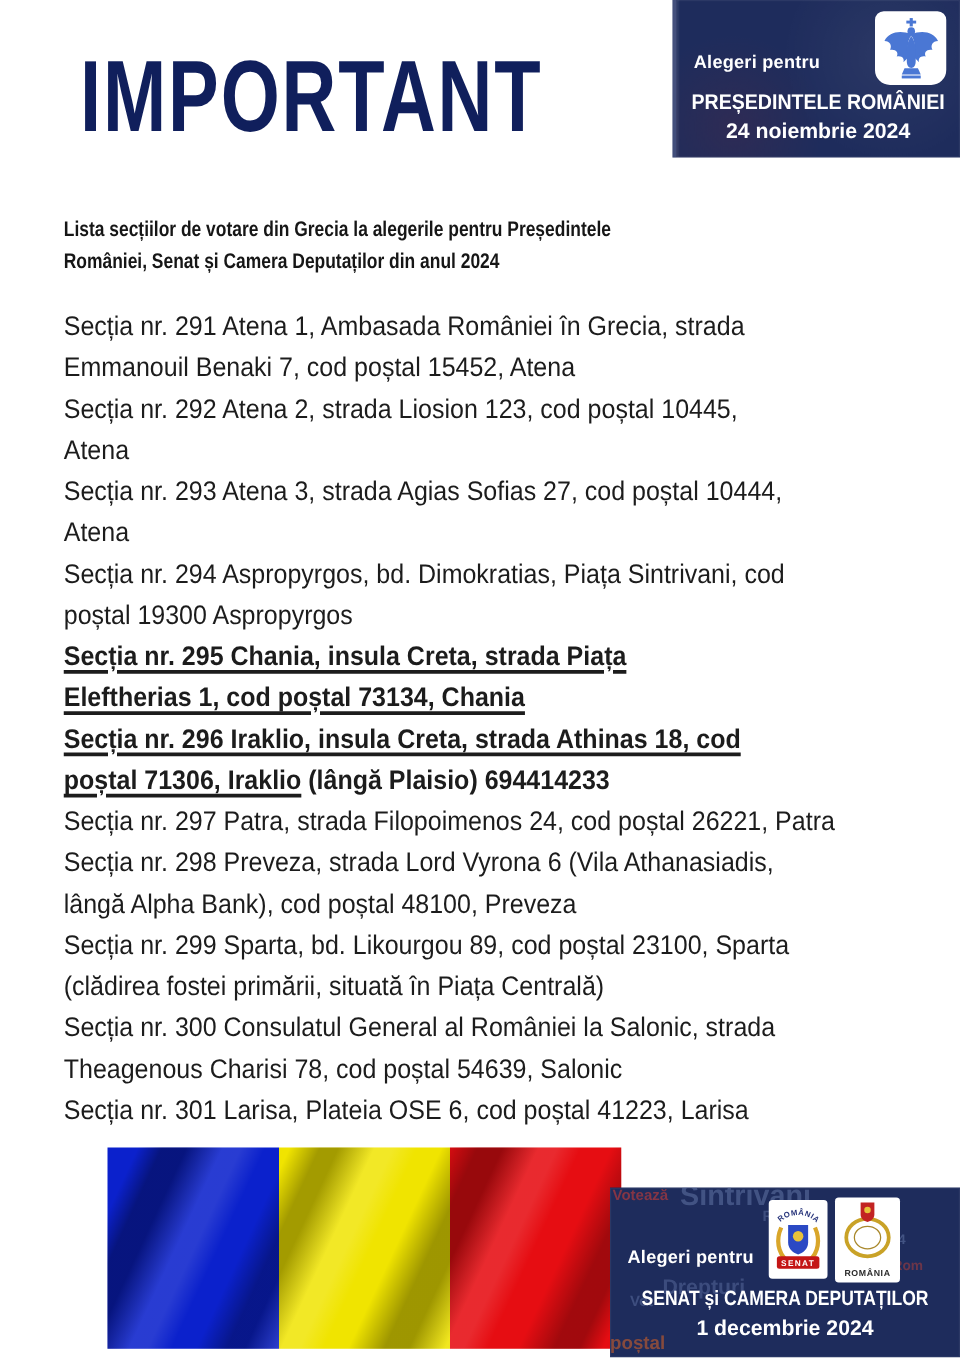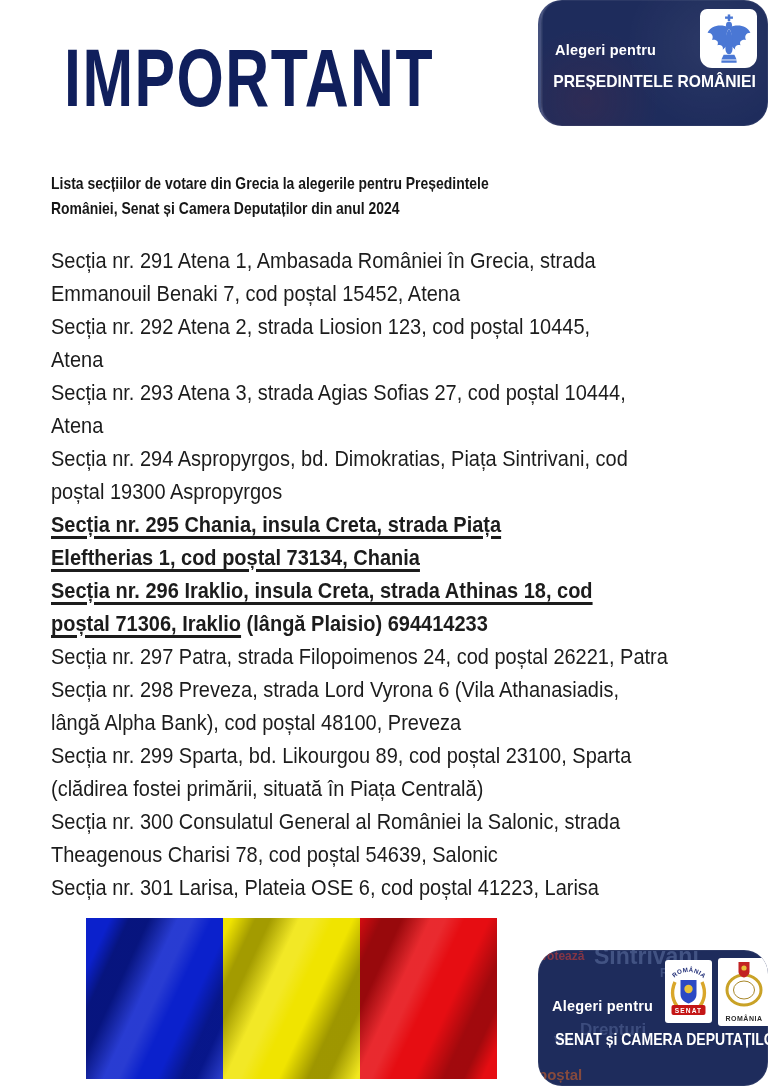--- a/index.html
+++ b/index.html
@@ -16,32 +16,31 @@
     position:absolute;left:64px;top:38px;
     font-size:81px;font-weight:800;line-height:1;
     letter-spacing:2px;color:#101f5c;
     transform:scaleX(.75);transform-origin:0 0;
     margin:0;white-space:nowrap;
   }
   
   .badge{
     position:absolute;background:#1e2c5c;color:#fff;overflow:hidden;
     box-shadow:inset 0 0 0 1px rgba(255,255,255,.06);
-    border-radius:24px;
   }
   .badge-top{
     right:0;top:0;width:227px;height:126px;
     border-left:3px solid rgba(160,170,205,.28);
     background-image:
       radial-gradient(circle at 75% 35%, rgba(255,255,255,.06), transparent 45%),
       radial-gradient(circle at 20% 80%, rgba(120,40,50,.18), transparent 35%),
       linear-gradient(90deg, rgba(255,255,255,.05) 0 2px, transparent 2px 40px);
   }
   .badge-bottom{
-    right:0;top:950px;width:230px;height:136px;
+    right:0;top:950px;width:280px;height:136px;
   }
   .badge .pretext{
     position:absolute;left:14px;
     font-size:14.5px;font-weight:700;letter-spacing:.2px;
   }
   .badge-top .pretext{top:42px;}
   .badge-bottom .pretext{top:48px;}
   .badge .line1{
     position:absolute;left:0;width:100%;text-align:center;
     font-weight:800;white-space:nowrap;
@@ -122,20 +121,21 @@
           <ellipse cx="28" cy="13.5" rx="3.4" ry="3.8"></ellipse>
           <path d="M28 16 C18 12 8 14 4 22 C9 22 11 26 9 30 C14 29 17 32 15 36 C20 35 22 38 21 41 L25 37 L25 28 C25 23 26 19 28 17.5 Z"></path>
           <path d="M28 16 C38 12 48 14 52 22 C47 22 45 26 47 30 C42 29 39 32 41 36 C36 35 34 38 35 41 L31 37 L31 28 C31 23 30 19 28 17.5 Z"></path>
           <path d="M28 17.5 C25.5 20.5 24 25.5 24 30.5 L24 40 C24 44 25.8 46.2 28 46.2 C30.2 46.2 32 44 32 40 L32 30.5 C32 25.5 30.5 20.5 28 17.5 Z"></path>
           <path d="M22 46.5 L34 46.5 L36.5 52 L19.5 52 Z"></path>
           <rect x="19.5" y="53" width="17" height="2.6"></rect>
         </g>
       </svg>
     </div>
     <span class="line1">PREȘEDINTELE ROMÂNIEI</span>
+    <span class="line2">24 noiembrie 2024</span>
   </section>
 
   <p class="subtitle">Lista secțiilor de votare din Grecia la alegerile pentru Președintele
 României, Senat și Camera Deputaților din anul 2024</p>
 
   <div class="sections">
     <p>Secția nr. 291 Atena 1, Ambasada României în Grecia, strada
 Emmanouil Benaki 7, cod poștal 15452, Atena</p>
     <p>Secția nr. 292 Atena 2, strada Liosion 123, cod poștal 10445,
 Atena</p>
@@ -192,15 +192,16 @@
       <svg width="52" height="68" viewBox="0 0 52 68" aria-hidden="true">
         <ellipse cx="26" cy="32" rx="17" ry="15" fill="none" stroke="#c9a227" stroke-width="3"></ellipse>
         <ellipse cx="26" cy="32" rx="10.5" ry="9" fill="none" stroke="#a8872a" stroke-width="1"></ellipse>
         <path d="M20.5 4 h11 v9.5 c0 3.2-2.8 5.3-5.5 6 C23.2 18.8 20.5 16.7 20.5 13.5 Z" fill="#c22323"></path>
         <circle cx="26" cy="10" r="2.6" fill="#e8c23a"></circle>
         <text x="26" y="62.5" text-anchor="middle" font-size="7" font-weight="bold" fill="#2a2a2a" letter-spacing=".5">ROMÂNIA</text>
       </svg>
     </div>
 
     <span class="line1">SENAT și CAMERA DEPUTAȚILOR</span>
+    <span class="line2">1 decembrie 2024</span>
   </section>
 
 </main>
 
 </body></html>

